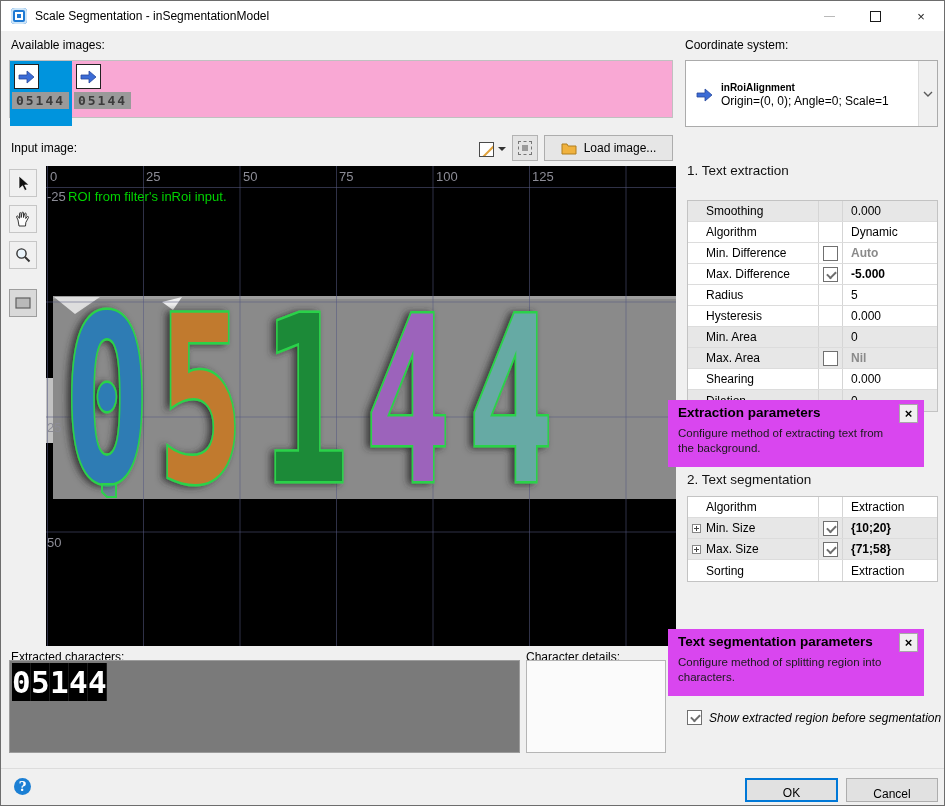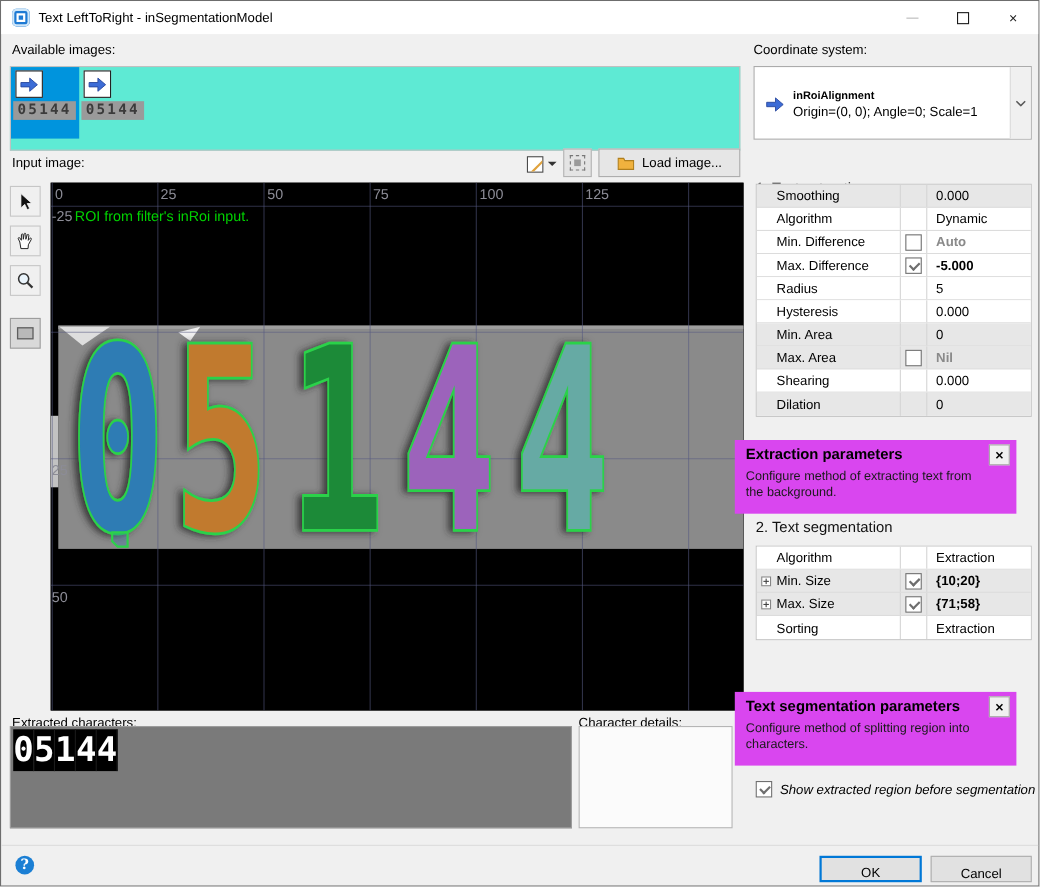--- a/index.html
+++ b/index.html
@@ -13,21 +13,21 @@
               background:#1e7ad4; box-shadow: inset 0 0 0 2px #cfe6f8, inset 0 0 0 4px #1e7ad4, inset 0 0 0 6px #ffffff; }
   .title-text { position:absolute; left:34px; top:8px; font-size:12px; }
   .winbtn { position:absolute; top:0; width:46px; height:30px; display:flex; align-items:center; justify-content:center; font-size:13px; color:#222; }
   .winbtn.min { right:92px; } .winbtn.max { right:46px; } .winbtn.close { right:0; }
   .min-glyph { width:11px; height:0; border-top:1px solid #b9b9b9; display:block; }
   .max-glyph { width:11px; height:11px; border:1px solid #1a1a1a; display:block; }
 
   .lbl { position:absolute; font-size:12px; color:#000; }
 
   
-  .thumb-panel { position:absolute; left:8px; top:59px; width:664px; height:77px; background:#5eead4; border:1px solid #c0c0c0; display:flex; }
+  .thumb-panel { position:absolute; left:8px; top:59px; width:664px; height:58px; background:#f9a8d4; border:1px solid #c0c0c0; display:flex; }
   .thumb { width:62px; height:65px; position:relative; }
   .thumb.selected { background:#0094dd; }
   .thumb .arrowbox { position:absolute; left:4px; top:3px; width:25px; height:25px; background:#fff; border:1px solid #222;
                      display:flex; align-items:center; justify-content:center; }
   .thumb .strip { position:absolute; left:2px; top:31px; width:57px; height:17px; background:#9a9a9a;
                   font-family:"DejaVu Sans Mono", monospace; font-weight:bold; font-size:13px; color:#3b3b3b;
                   letter-spacing:2px; text-align:center; line-height:17px; }
 
   
   .coord-box { position:absolute; left:684px; top:59px; width:253px; height:67px; background:#fff; border:1px solid #ababab; }
@@ -98,21 +98,21 @@
   .btn.ok { left:744px; width:93px; border:2px solid #0078d7; background:#e5f1fb00; background:#e1e1e1; }
   .btn.cancel { left:845px; width:92px; }
 </style>
 </head>
 <body>
 
 <div id="app">
 
   <div class="titlebar">
     <span class="app-icon"></span>
-    <span class="title-text">Text LeftToRight - inSegmentationModel</span>
+    <span class="title-text">Scale Segmentation - inSegmentationModel</span>
     <div class="winbtn min">
         <span class="min-glyph"></span>
       </div>
     <div class="winbtn max">
         <span class="max-glyph"></span>
       </div>
     <div class="winbtn close">
         <span>×</span>
       </div>
   </div>
@@ -246,21 +246,21 @@
         <text transform="translate(155,315) scale(0.62,1)" stroke="#2bd24a" fill="#c17a2e">5</text>
         <text transform="translate(260,315) scale(0.62,1)" stroke="#2bd24a" fill="#1c8a38">1</text>
         <text transform="translate(362,315) scale(0.62,1)" stroke="#2bd24a" fill="#9c64bb">4</text>
         <text transform="translate(465,315) scale(0.62,1)" stroke="#2bd24a" fill="#66aaa4">4</text>
       </g>
       <path d="M56,318 h14 v13 h-9 l-5,-5 z" fill="rgba(45,124,180,0.3)" stroke="#2bd24a" stroke-width="2"></path>
     </svg>
   </div>
 
   <span class="sec-header" style="left:686px; top:162px;">1. Text extraction</span>
-  <div class="ptable" style="top:166px;">
+  <div class="ptable" style="top:199px;">
       <div class="trow shaded">
         <div class="tlabel">
           <span>Smoothing</span>
         </div>
         <div class="tcb"></div>
         <div class="tval plain">0.000</div>
       </div>
       <div class="trow">
         <div class="tlabel">
           <span>Algorithm</span>

